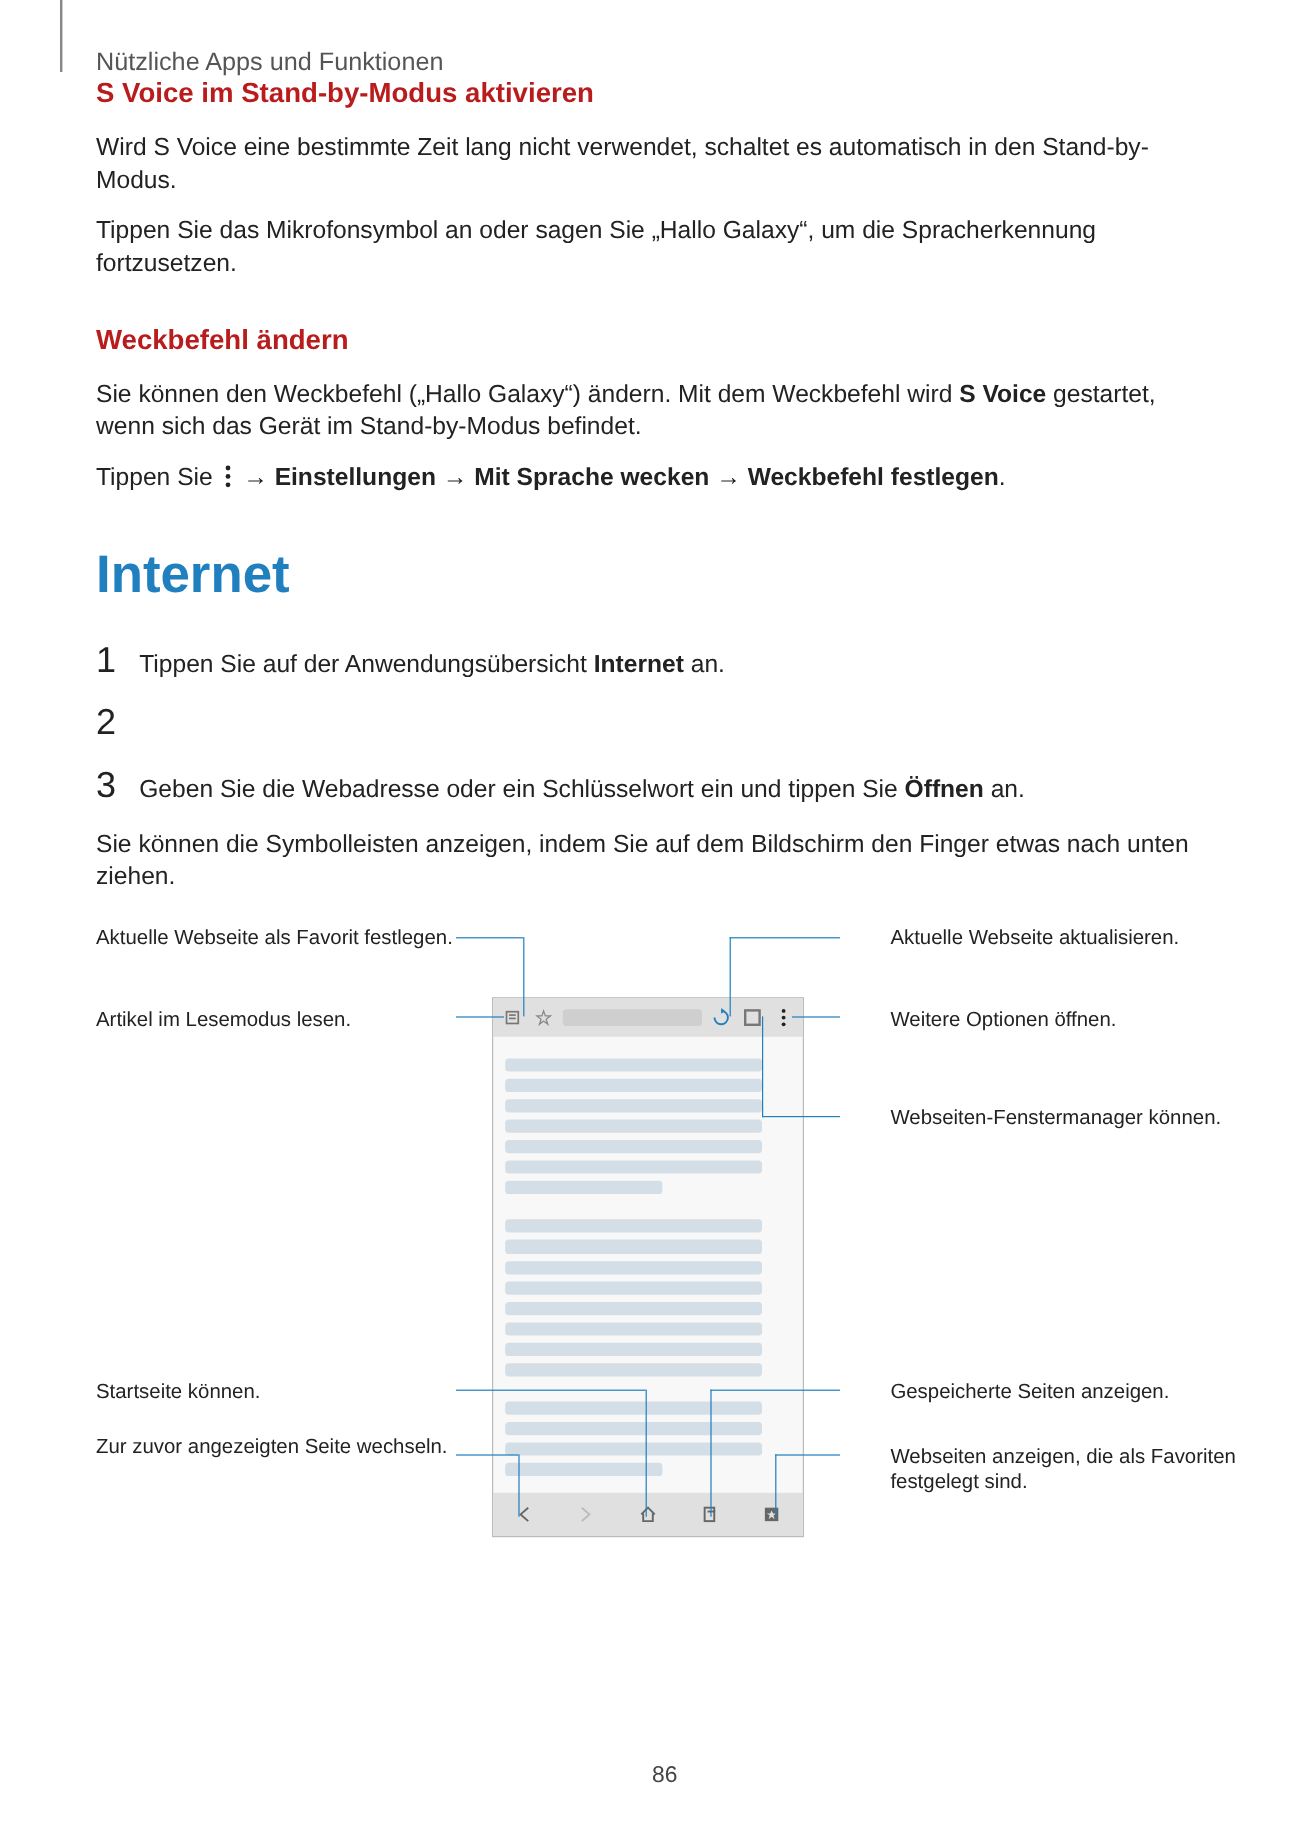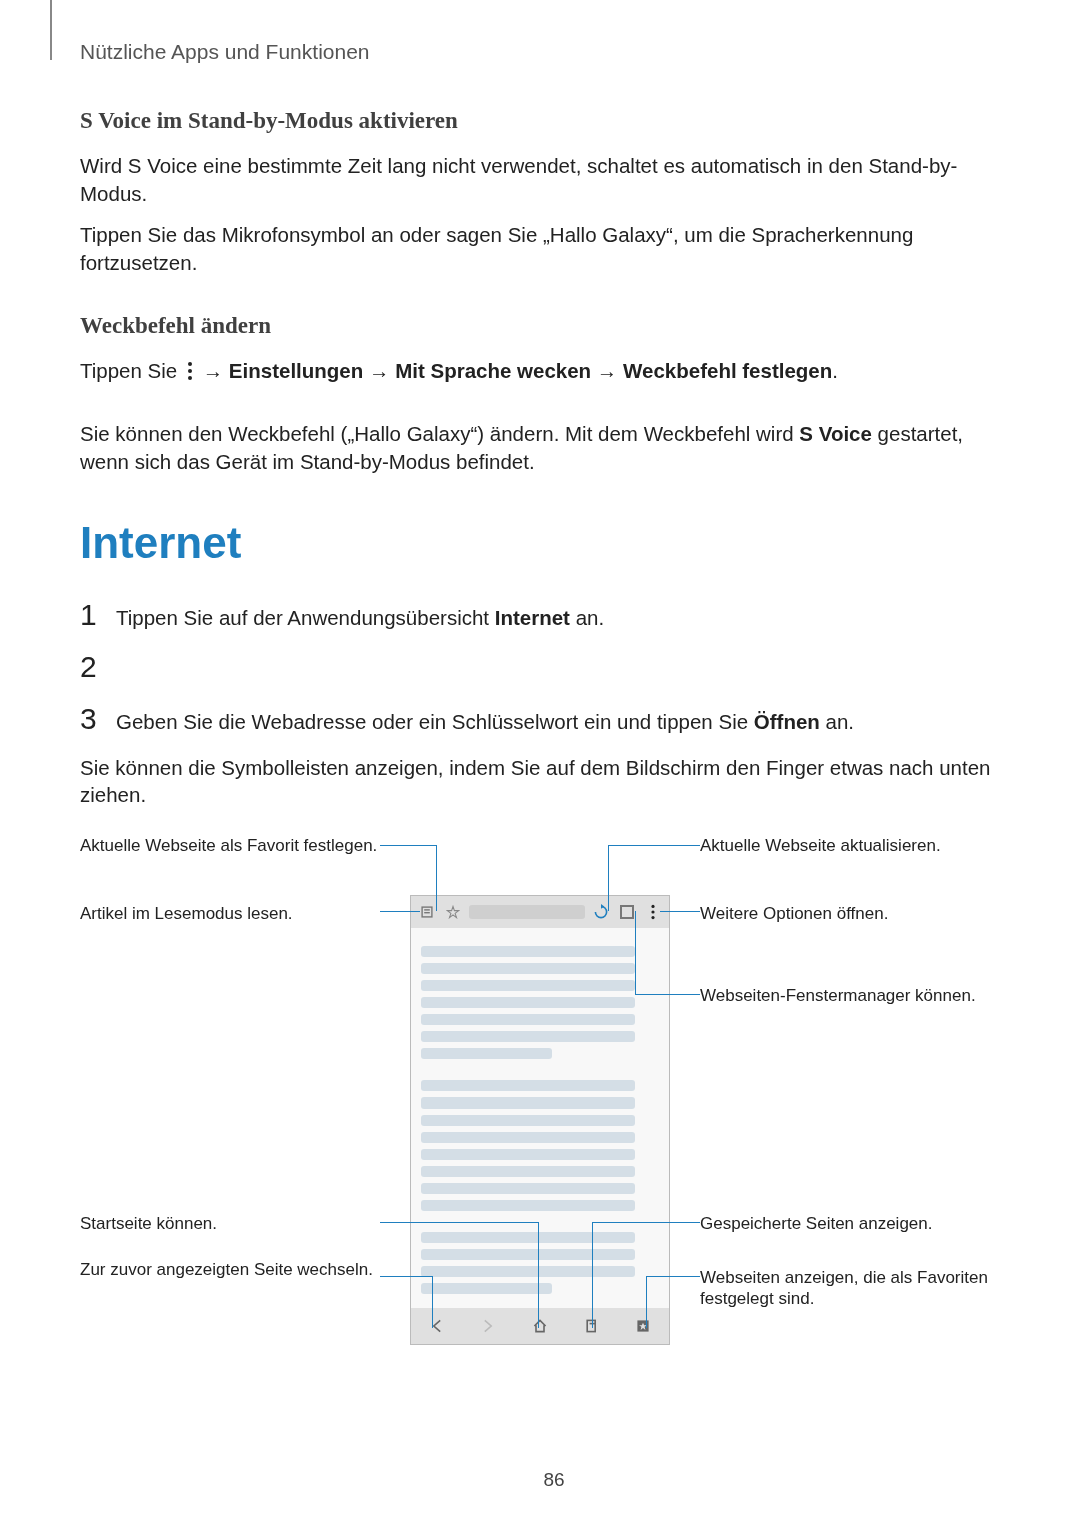--- a/index.html
+++ b/index.html
@@ -21,29 +21,27 @@
     position: absolute;
     left: 50px;
     top: 0;
     width: 2px;
     height: 60px;
     background: #888;
   }
   .breadcrumb {
     font-size: 21px;
     color: #555;
-    margin-bottom: 44px;
     font-weight: 400;
   }
   h2 {
     font-size: 23px;
     font-weight: 700;
-    color: #404040;
+    color: #b91c1c;
     margin-bottom: 18px;
-    font-family: Liberation Serif, serif;
   }
   .para {
     font-size: 20.5px;
     line-height: 1.35;
     color: #222;
     margin-bottom: 14px;
   }
   .para.last { margin-bottom: 36px; }
   h1 {
     font-size: 44px;
@@ -155,21 +153,21 @@
   }
   .bb-icon { width: 20px; height: 20px; display:flex;align-items:center;justify-content:center; }
 
   .callout {
     position: absolute;
     font-size: 17px;
     color: #222;
     line-height: 1.25;
   }
   .callout.left { }
-  .callout.right { text-align: left; }
+  .callout.right { text-align: left; margin-left: 42px; }
 
   .lead {
     position: absolute;
     border-top: 1.5px solid #1f7fbf;
   }
   .lead-v {
     position: absolute;
     border-left: 1.5px solid #1f7fbf;
   }
 
@@ -190,25 +188,25 @@
 
 <div class="page">
 
   <div class="breadcrumb">Nützliche Apps und Funktionen</div>
 
   <h2>S Voice im Stand-by-Modus aktivieren</h2>
   <p class="para">Wird S Voice eine bestimmte Zeit lang nicht verwendet, schaltet es automatisch in den Stand-by-Modus.</p>
   <p class="para last">Tippen Sie das Mikrofonsymbol an oder sagen Sie „Hallo Galaxy“, um die Spracherkennung fortzusetzen.</p>
 
   <h2>Weckbefehl ändern</h2>
+  <p class="para">
+    <span>Sie können den Weckbefehl („Hallo Galaxy“) ändern. Mit dem Weckbefehl wird </span><span class="bold">S Voice</span><span> gestartet, wenn sich das Gerät im Stand-by-Modus befindet.</span>
+  </p>
   <p class="para last">
     <span>Tippen Sie </span><span class="more-icon"><span></span></span><span> → </span><span class="bold">Einstellungen</span><span> → </span><span class="bold">Mit Sprache wecken</span><span> → </span><span class="bold">Weckbefehl festlegen</span><span>.</span>
-  </p>
-  <p class="para">
-    <span>Sie können den Weckbefehl („Hallo Galaxy“) ändern. Mit dem Weckbefehl wird </span><span class="bold">S Voice</span><span> gestartet, wenn sich das Gerät im Stand-by-Modus befindet.</span>
   </p>
 
   <h1>Internet</h1>
 
   <div class="step">
     <div class="step-num">1</div>
     <div class="step-text">
       <span>Tippen Sie auf der Anwendungsübersicht </span><span class="bold">Internet</span><span> an.</span>
     </div>
   </div>

